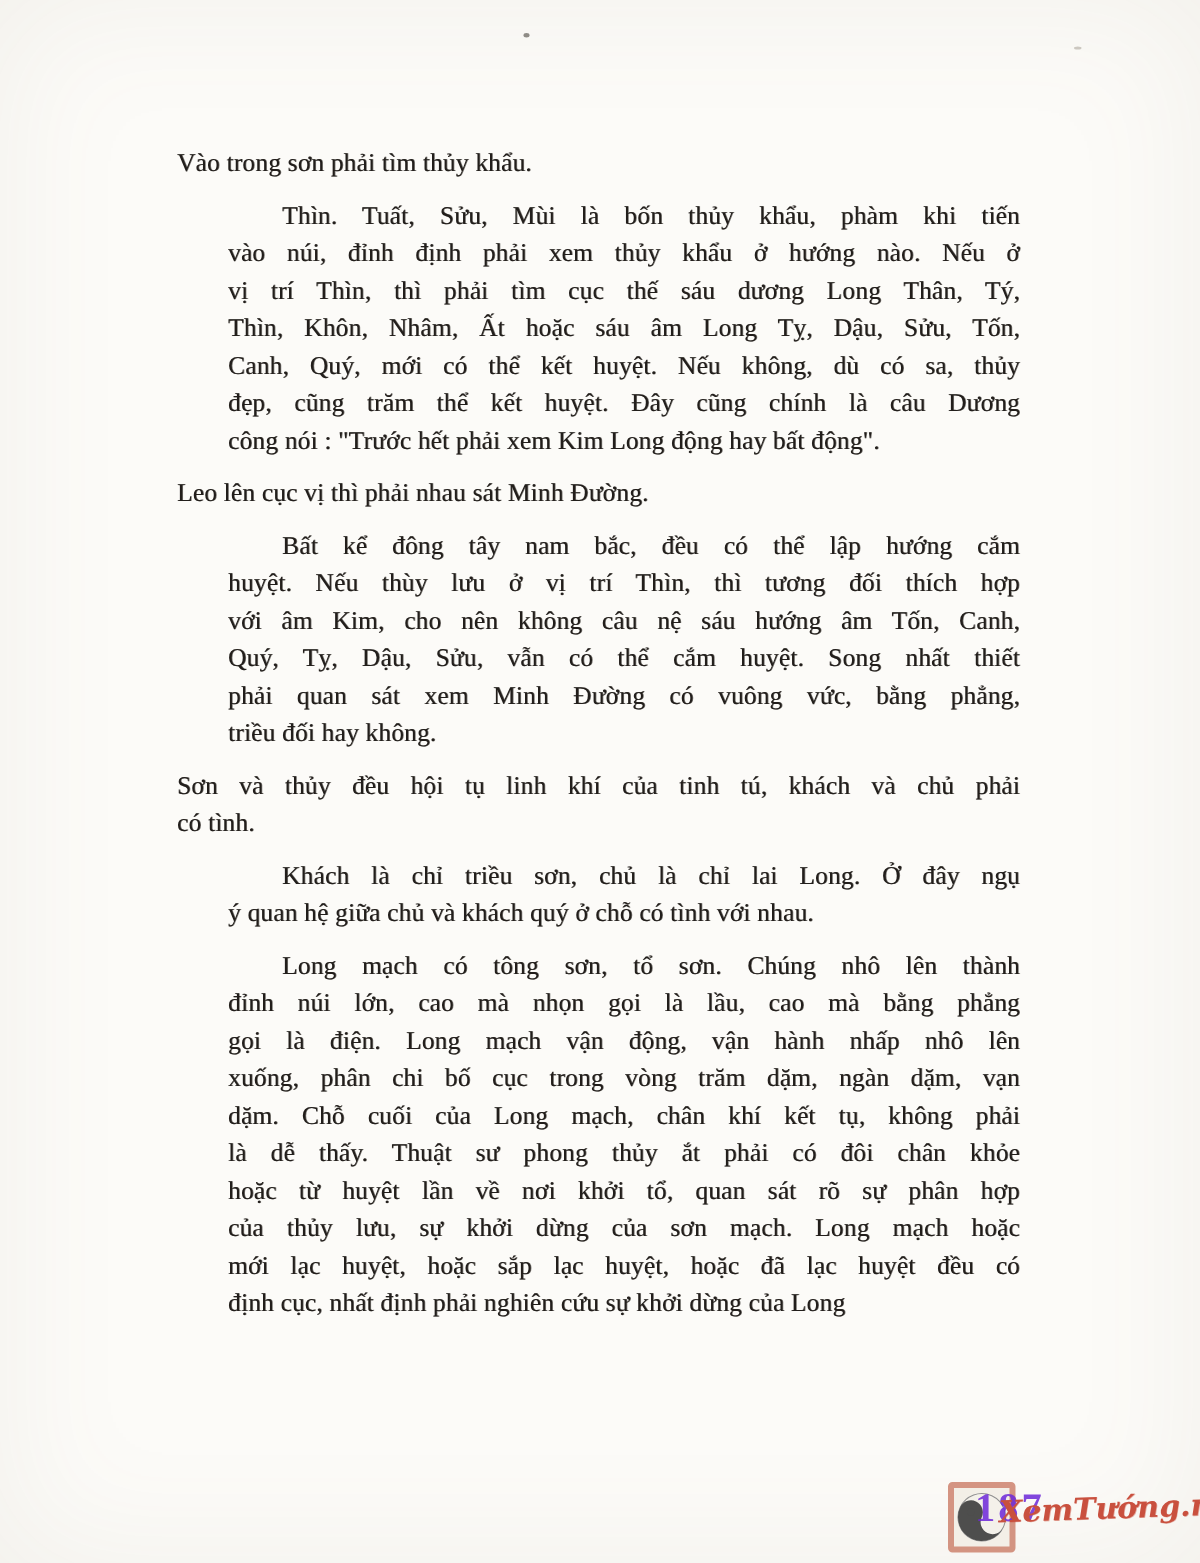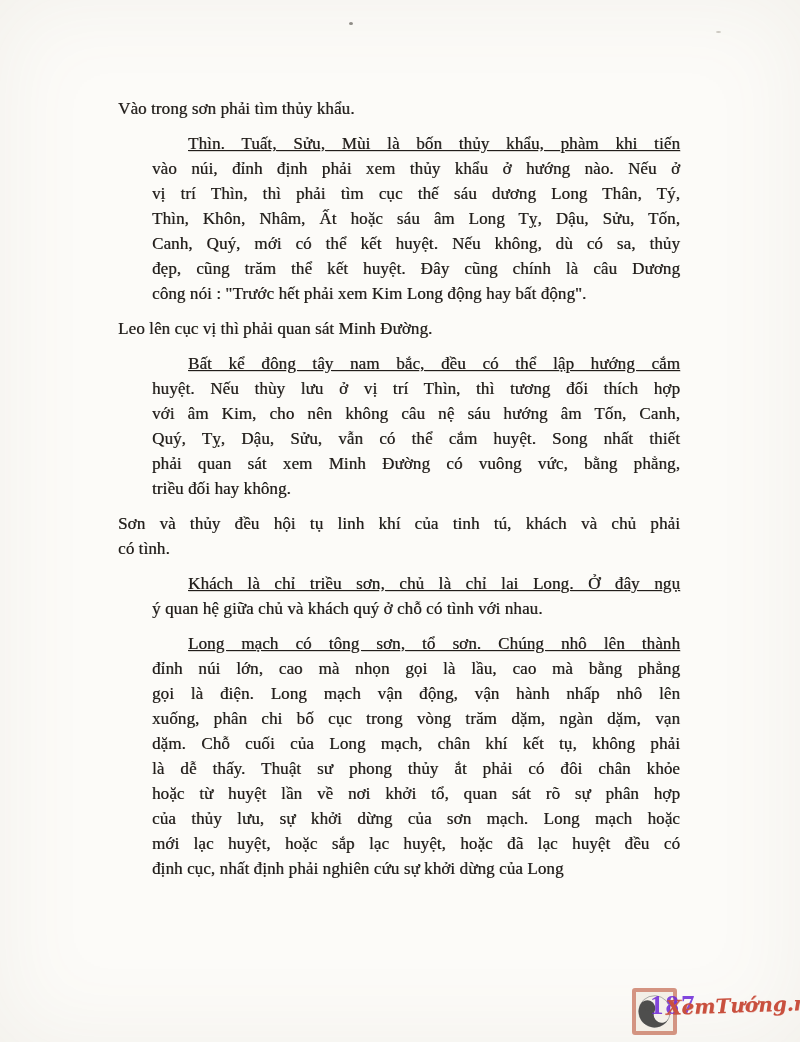--- a/index.html
+++ b/index.html
@@ -34,21 +34,21 @@
     font-size: 17px;
     line-height: 25px;
     letter-spacing: 0.1px;
     text-shadow: 0.5px 0.3px 0 rgba(32,28,24,.6);
   }
   .block { margin-top: 10px; }
   .block:first-child { margin-top: 0; }
   .block.commentary { margin-left: 34px; width: 528px; }
   .ln { text-align: justify; text-align-last: left; }
   .ln.just { text-align-last: justify; }
-  .ln.indent { text-indent: 36px; text-decoration: underline; }
+  .ln.indent { text-indent: 36px; }
 
   
   .footer {
     position: absolute;
     left: 630px;
     top: 984px;
     width: 168px;
     height: 58px;
   }
   .yy-box {
@@ -103,21 +103,21 @@
       <div class="block commentary">
         <div class="ln just indent">Thìn. Tuất, Sửu, Mùi là bốn thủy khẩu, phàm khi tiến</div>
         <div class="ln just">vào núi, đỉnh định phải xem thủy khẩu ở hướng nào. Nếu ở</div>
         <div class="ln just">vị trí Thìn, thì phải tìm cục thế sáu dương Long Thân, Tý,</div>
         <div class="ln just">Thìn, Khôn, Nhâm, Ất hoặc sáu âm Long Tỵ, Dậu, Sửu, Tốn,</div>
         <div class="ln just">Canh, Quý, mới có thể kết huyệt. Nếu không, dù có sa, thủy</div>
         <div class="ln just">đẹp, cũng trăm thể kết huyệt. Đây cũng chính là câu Dương</div>
         <div class="ln">công nói : "Trước hết phải xem Kim Long động hay bất động".</div>
       </div>
       <div class="block statement">
-        <div class="ln">Leo lên cục vị thì phải quan sát Minh Đường.</div>
+        <div class="ln">Leo lên cục vị thì phải nhau sát Minh Đường.</div>
       </div>
       <div class="block commentary">
         <div class="ln just indent">Bất kể đông tây nam bắc, đều có thể lập hướng cắm</div>
         <div class="ln just">huyệt. Nếu thùy lưu ở vị trí Thìn, thì tương đối thích hợp</div>
         <div class="ln just">với âm Kim, cho nên không câu nệ sáu hướng âm Tốn, Canh,</div>
         <div class="ln just">Quý, Tỵ, Dậu, Sửu, vẫn có thể cắm huyệt. Song nhất thiết</div>
         <div class="ln just">phải quan sát xem Minh Đường có vuông vức, bằng phẳng,</div>
         <div class="ln">triều đối hay không.</div>
       </div>
       <div class="block statement">

